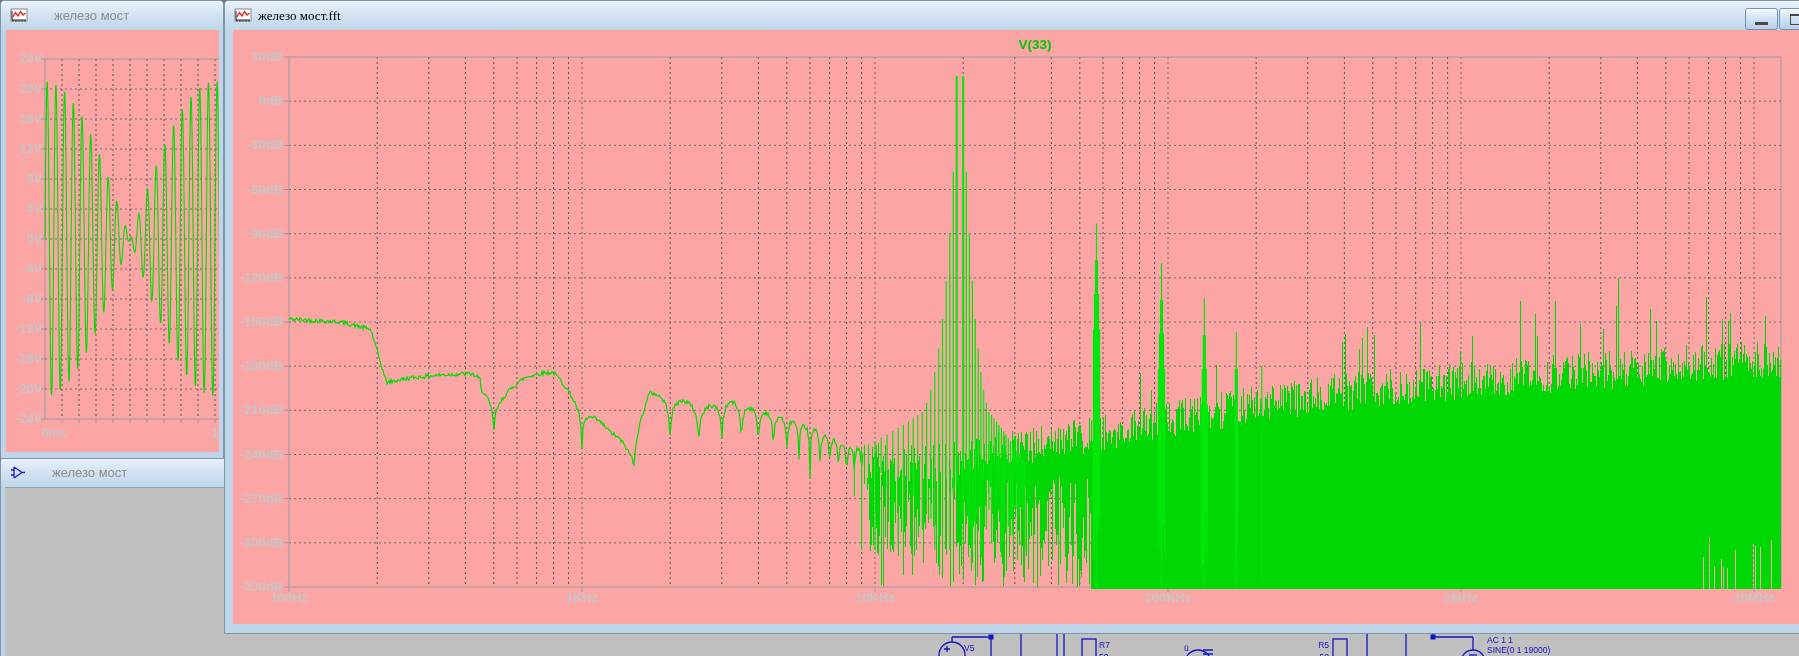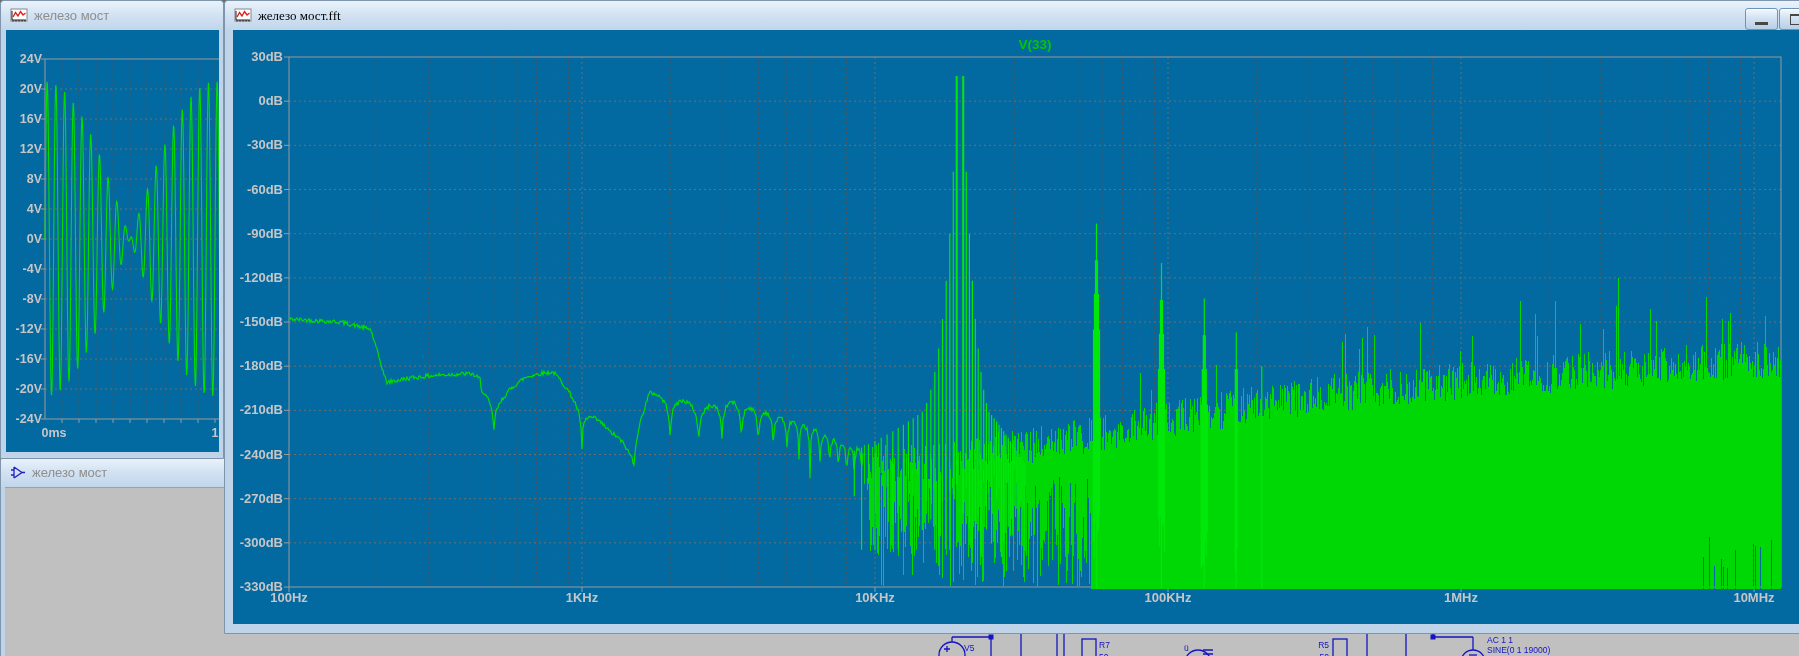--- a/index.html
+++ b/index.html
@@ -5,22 +5,22 @@
   html,body{margin:0;padding:0;background:#555;}
   #desktop{position:relative;width:1799px;height:656px;background:#6d6d6d;overflow:hidden;
            font-family:"Liberation Sans",sans-serif;}
   .window{position:absolute;border:1px solid #7f95ab;border-radius:4px 4px 0 0;
           background:#bfd3e9;box-shadow:inset 0 1px 0 #f4f9fe;}
   .titlebar{position:absolute;left:0;right:0;top:0;height:29px;display:flex;align-items:center;
             gap:6px;padding-left:9px;border-radius:4px 4px 0 0;
             background:linear-gradient(#eaf3fc,#cfe0f1 55%,#c2d6ea);box-sizing:border-box;}
   .title{font-size:13px;white-space:nowrap;}
   .active .title{color:#000;font-family:Liberation Serif, serif;}
-  .inactive .title{color:#8e8e8e;}
-  .content{position:absolute;background:#0369a1;}
+  .inactive .title{color:#8e8e8e;margin-left:20px;}
+  .content{position:absolute;background:#fca5a5;}
   .schem-content{position:absolute;background:#c0c0c0;border-top:1px solid #8fa5bd;}
   .btn{position:absolute;top:7px;width:31px;height:20px;border:1px solid #6f93ba;border-radius:3px;
        background:linear-gradient(#f4f9fd,#d3e2f2 45%,#b9cfe6);box-shadow:inset 0 1px 0 #fff;}
   .btn .min-glyph{position:absolute;left:9px;bottom:4px;width:13px;height:3px;background:#474747;}
   .btn .max-glyph{position:absolute;left:10px;top:5px;width:9px;height:8px;
                   border:1px solid #474747;border-top-width:2px;}
   svg{display:block;}
   text{font-family:"Liberation Sans",sans-serif;}
 </style>
 </head>

